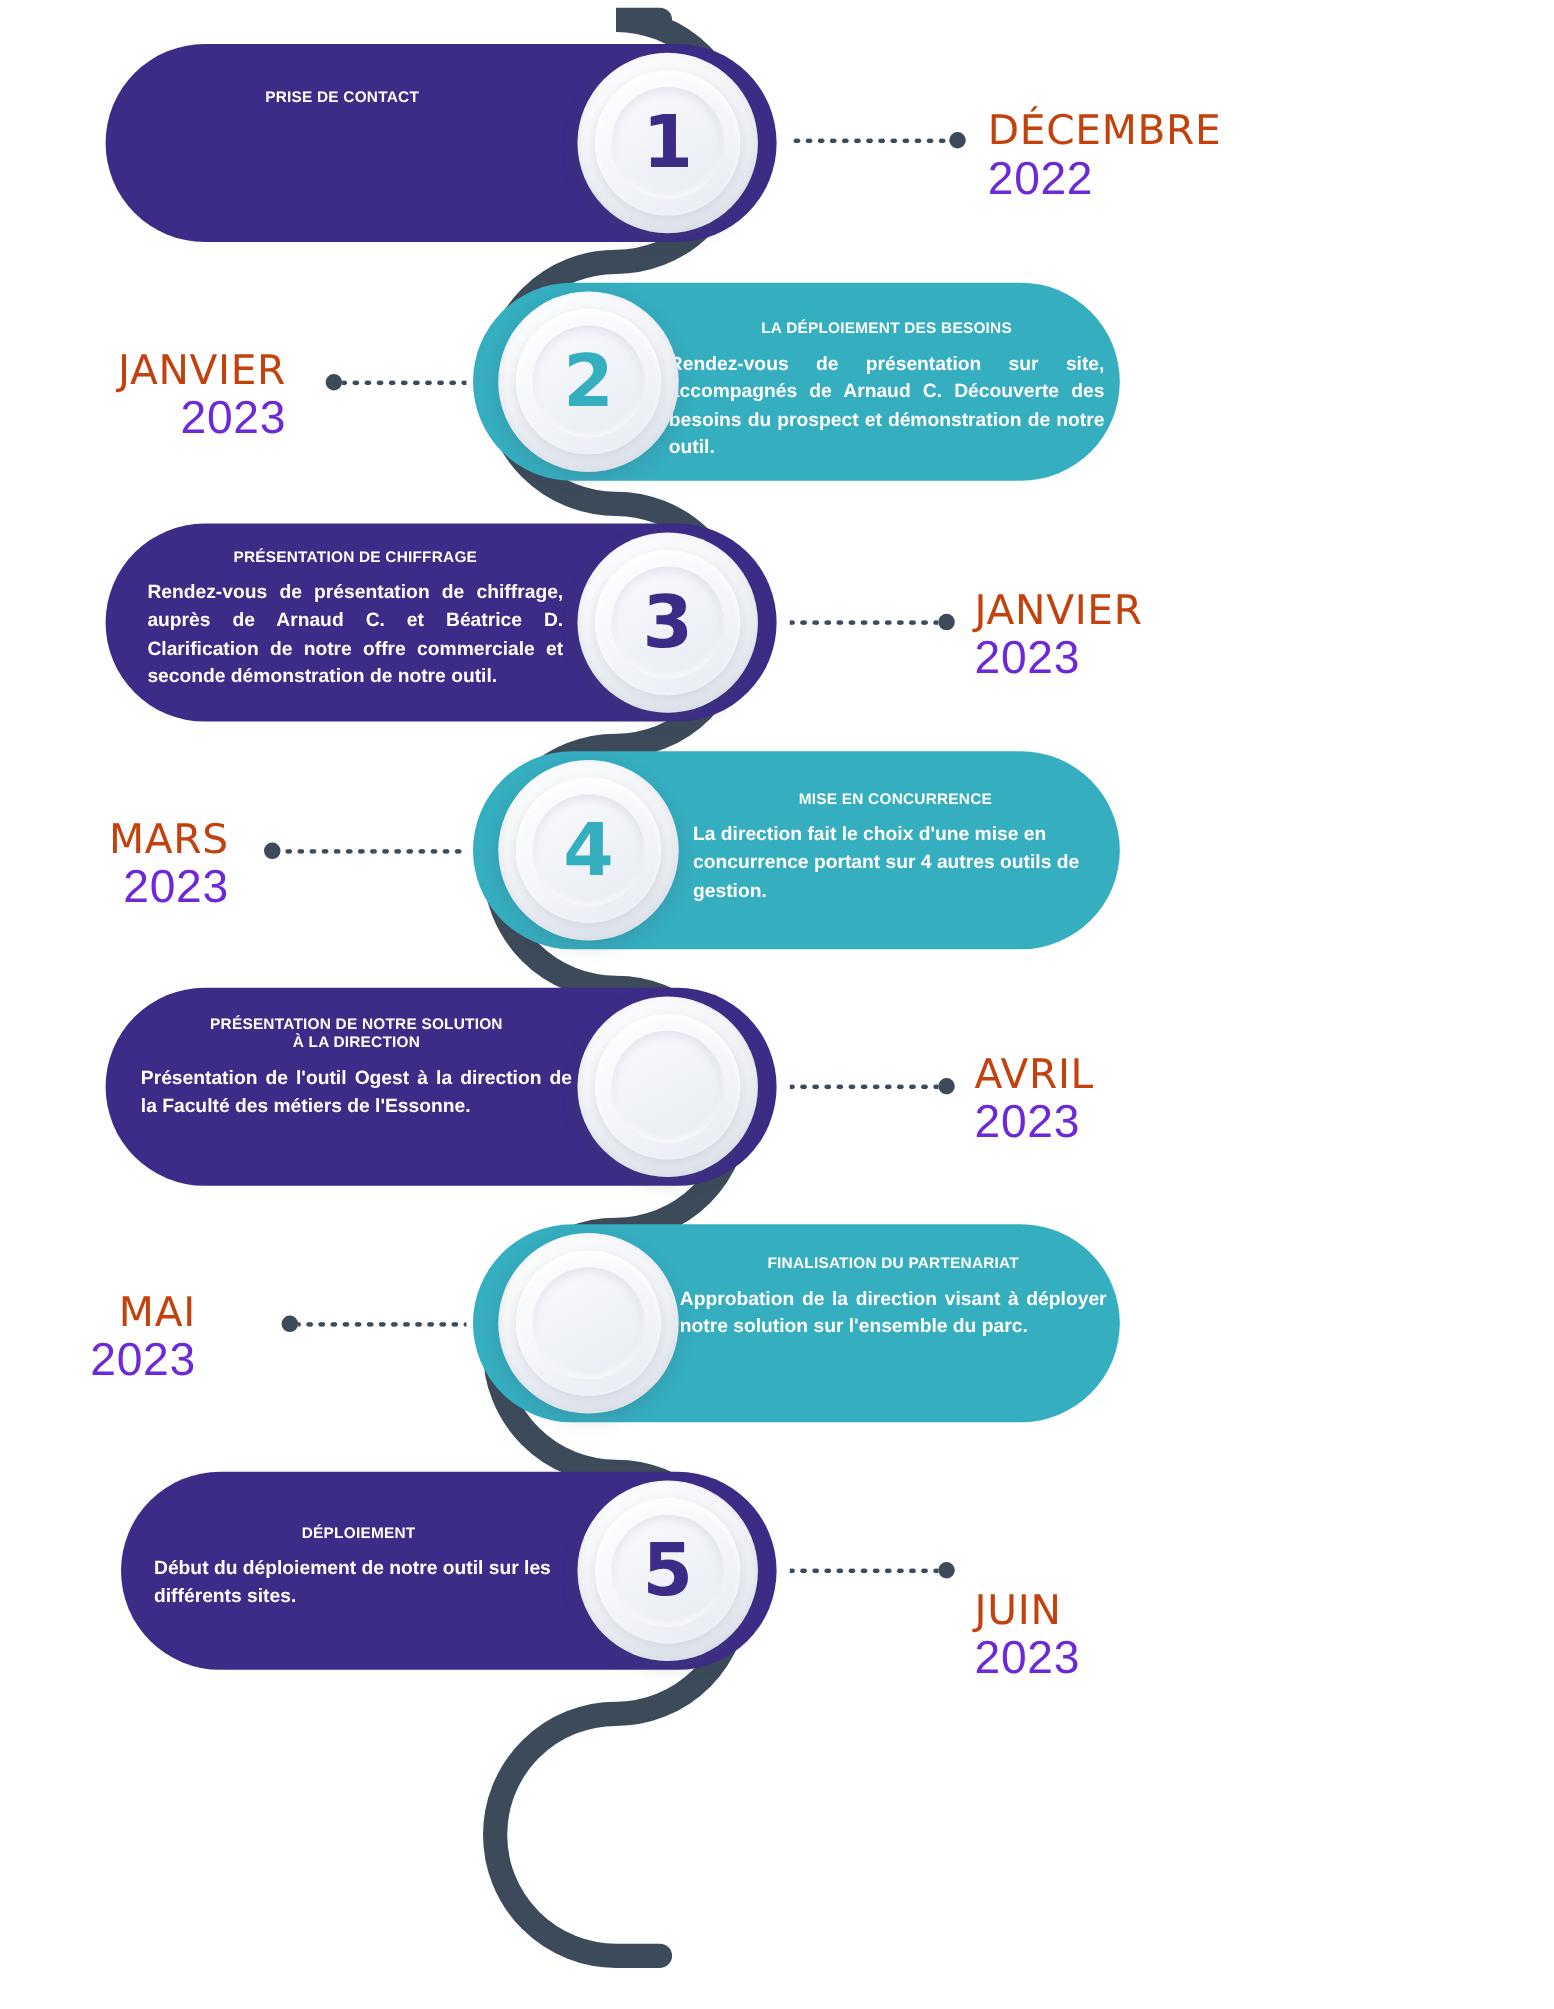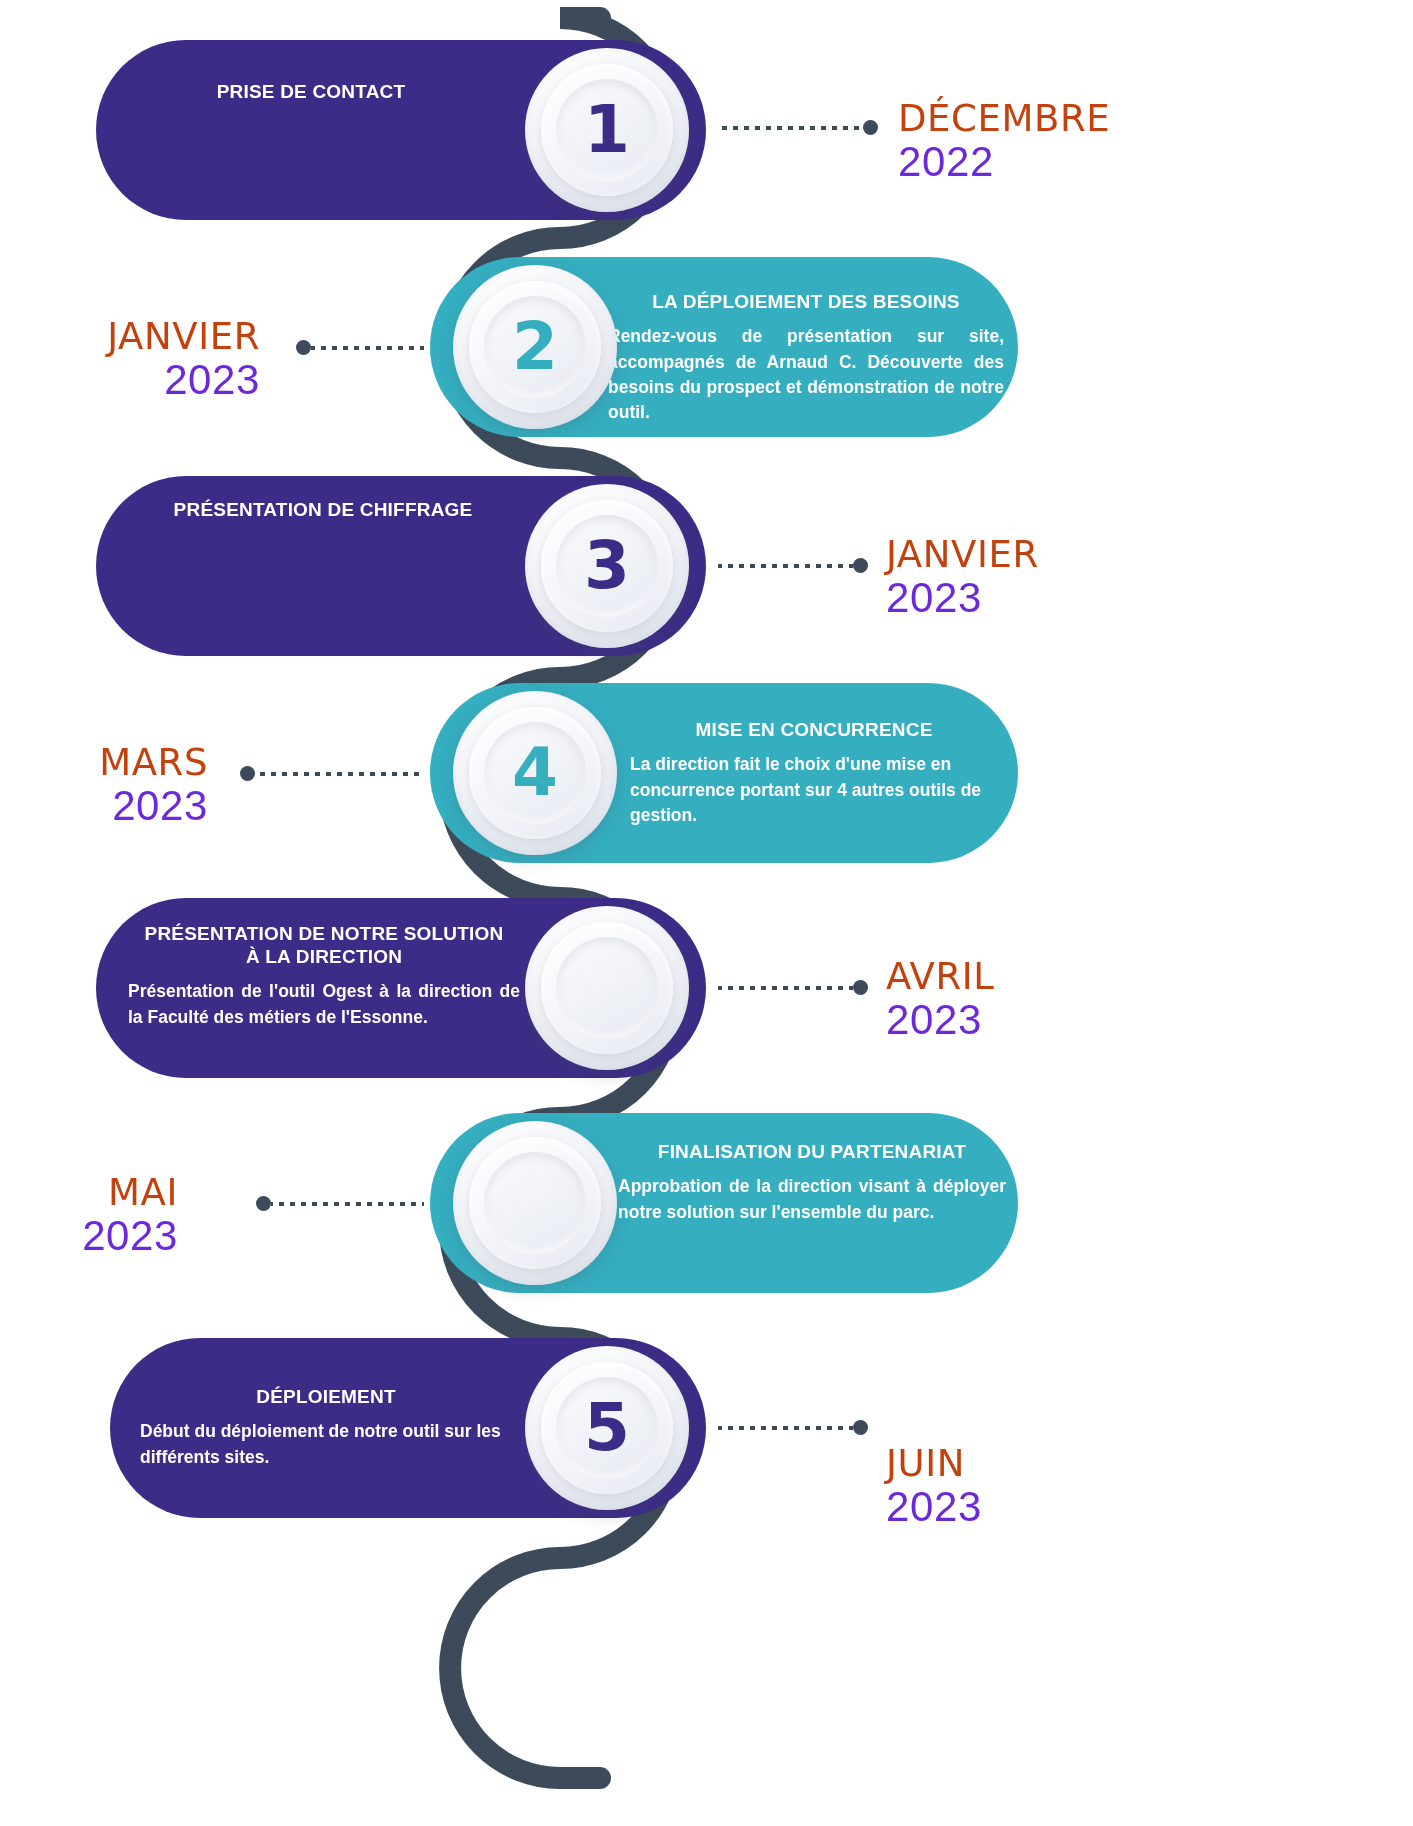--- a/index.html
+++ b/index.html
@@ -26,21 +26,21 @@
   .card.left  { left:0; }
   .card.right { left:0; }
 
   .card-text {
     position:absolute;
     top:0;
     color:#ffffff;
   }
   .card-title {
     font-weight:bold;
-    font-size:19px;
+    font-size:14px;
     letter-spacing:.2px;
     text-align:center;
     line-height:1.22;
     margin-bottom:11px;
   }
   .card-body {
     font-weight:bold;
     font-size:17.5px;
     line-height:1.45;
     text-align:justify;
@@ -181,20 +181,21 @@
     <div class="datelabel dl-left" style="left:0px; top:317px; width:260px;">
       <div class="dl-month">JANVIER</div>
       <div class="dl-year">2023</div>
     </div>
   </div>
 
   <div class="row">
     <div class="card left" style="left:96px; top:476px; width:610px; height:180px; background:#3D2C87;"></div>
     <div class="card-text" style="left:134px; top:498px; width:378px;">
       <div class="card-title">PRÉSENTATION DE CHIFFRAGE</div>
+      <div class="card-body">Rendez-vous de présentation de chiffrage, auprès de Arnaud C. et Béatrice D. Clarification  de notre offre commerciale et seconde démonstration de notre outil.</div>
     </div>
     <div class="emblem" style="left:525px; top:484px; width:164px; height:164px;">
       <div class="ring2" style="width:132px;height:132px;">
         <div class="ring3" style="width:102px;height:102px;">
           <span class="num purple">3</span>
         </div>
       </div>
     </div>
     <div class="conn" style="left:718px; top:561px; width:150px;">
       <div class="dots"></div>

